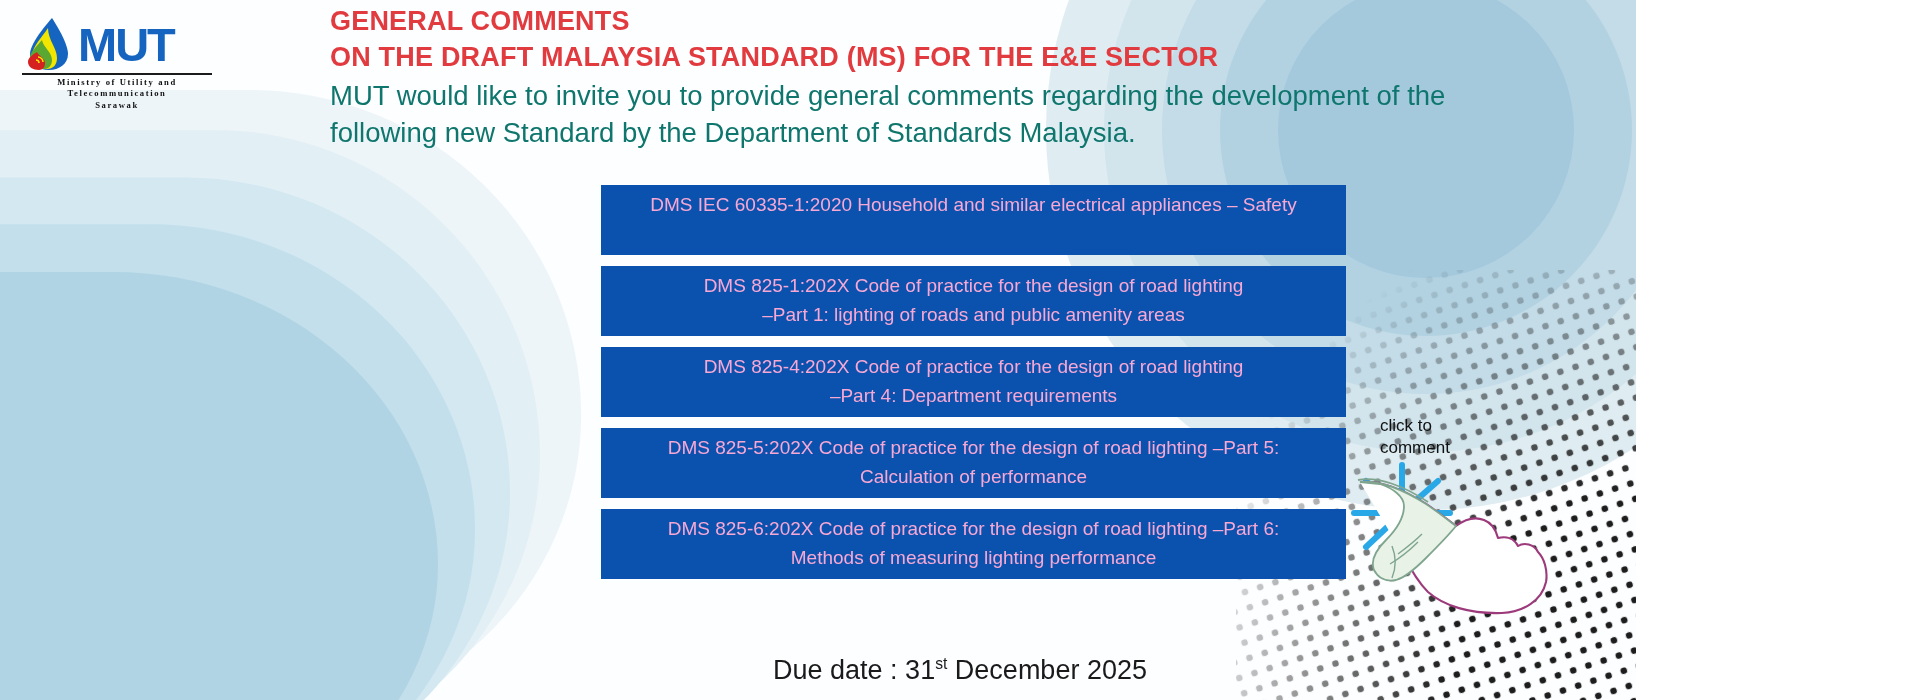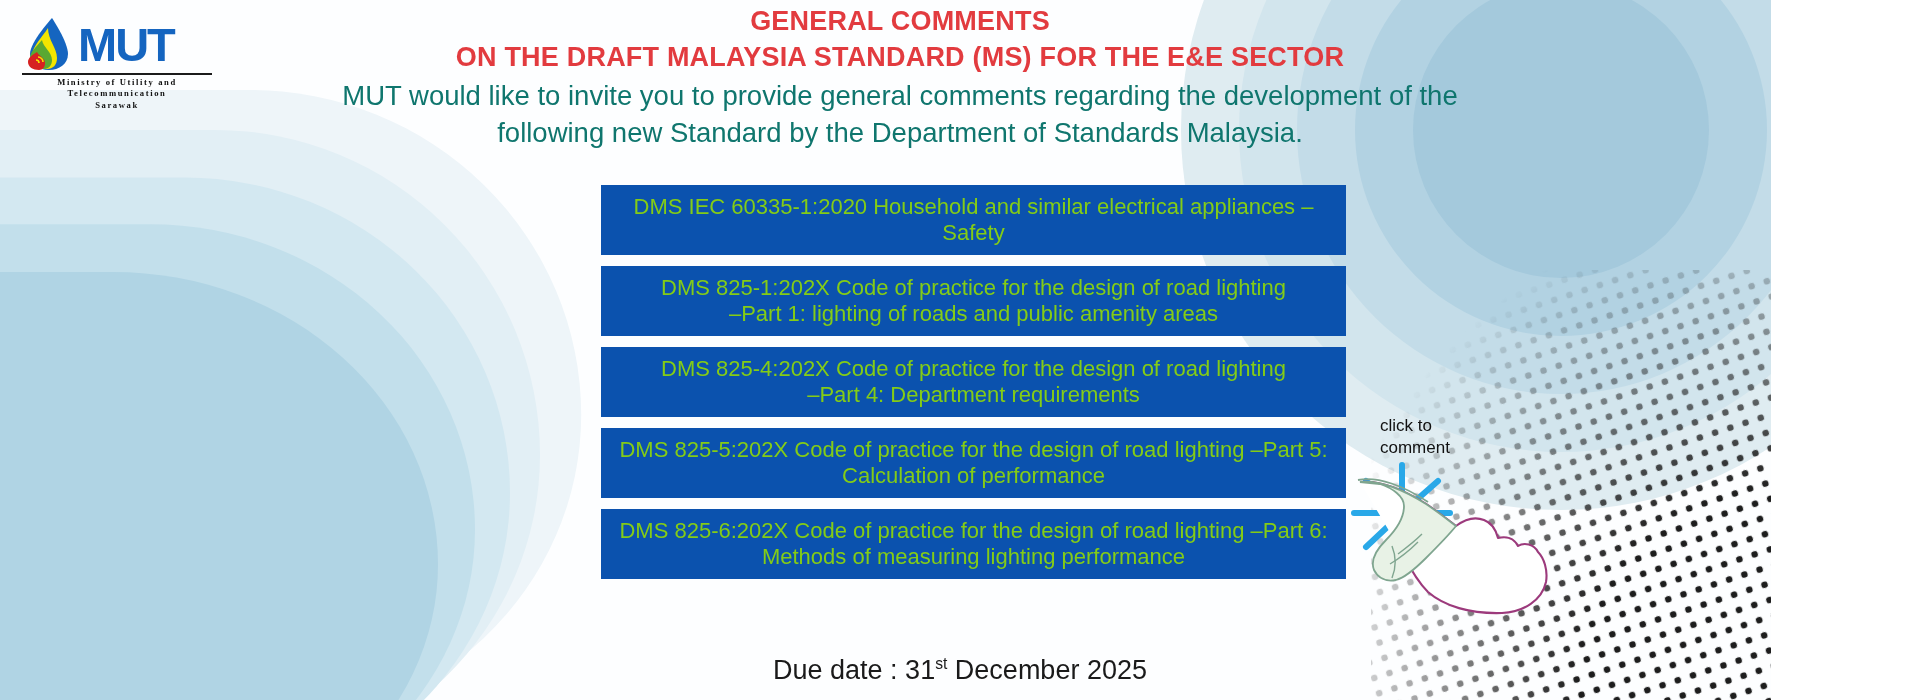--- a/index.html
+++ b/index.html
@@ -4,21 +4,21 @@
 <style>
   * { margin:0; padding:0; box-sizing:border-box; }
   html,body{
     width:1920px; height:700px;
     background:#ffffff;
     font-family:"Liberation Sans", sans-serif;
     overflow:hidden;
   }
   #stage{
     position:relative;
-    width:1771px; height:700px;
+    width:1636px; height:700px;
     background:#fdfeff;
     overflow:hidden;
   }
 
   
   .bg-layer{position:absolute;inset:0;pointer-events:none;}
 
   
   .arcs{position:absolute; top:-250px; right:-170px; width:760px; height:760px;}
   .arc{position:absolute; border-radius:50%;}
@@ -47,39 +47,39 @@
   .logo-row{display:flex; align-items:center; gap:2px; height:56px;}
   .logo-mark{width:54px;height:56px;flex:none;}
   .logo-word{font-family:"Liberation Sans", sans-serif; font-weight:bold;
              font-size:47px; color:#1565c0; letter-spacing:-2px; line-height:1;}
   .logo-rule{height:2px;background:#1b1b1b;margin:1px 0 2px 0;width:100%;}
   .logo-sub{font-family:"Liberation Serif", serif; font-weight:bold;
             font-size:8.6px; color:#111; text-align:center; letter-spacing:1.6px;
             line-height:1.32;}
 
   
-  .head{position:absolute; left:330px; top:4px; width:1140px; text-align:center;}
+  .head{position:absolute; left:330px; top:4px; width:1140px; text-align:left;}
   .h-red{color:#e23b3f; font-weight:bold; font-size:27px; line-height:1.32;
          letter-spacing:.2px;}
   .h-blue{color:#0f766e; font-size:27.5px; line-height:1.2; margin-top:4px;}
 
   
   .boxes{position:absolute; left:601px; top:185px; width:745px;}
   .std-box{
     background:#0b52ae;
-    color:#84cc16;
+    color:#f9a8d4;
     text-align:center;
-    font-size:22px;
+    font-size:19px;
     line-height:1.18;
     padding:9px 10px 10px;
     margin-bottom:11px;
     height:70px;
     display:flex;
     flex-direction:column;
-    justify-content:flex-start;
+    justify-content:space-between;
     cursor:pointer;
   }
   .std-box .l1,.std-box .l2{display:block;}
 
   
   .annot{position:absolute; left:1372px; top:415px; width:230px; height:200px;}
   .annot-label{position:absolute; left:8px; top:0; width:120px;
                font-size:17px; color:#111; text-align:left; line-height:1.27;}
   .burst{position:absolute; left:-30px; top:38px; width:120px; height:120px;}
   .hand{position:absolute; left:-20px; top:45px; width:230px; height:155px;}

